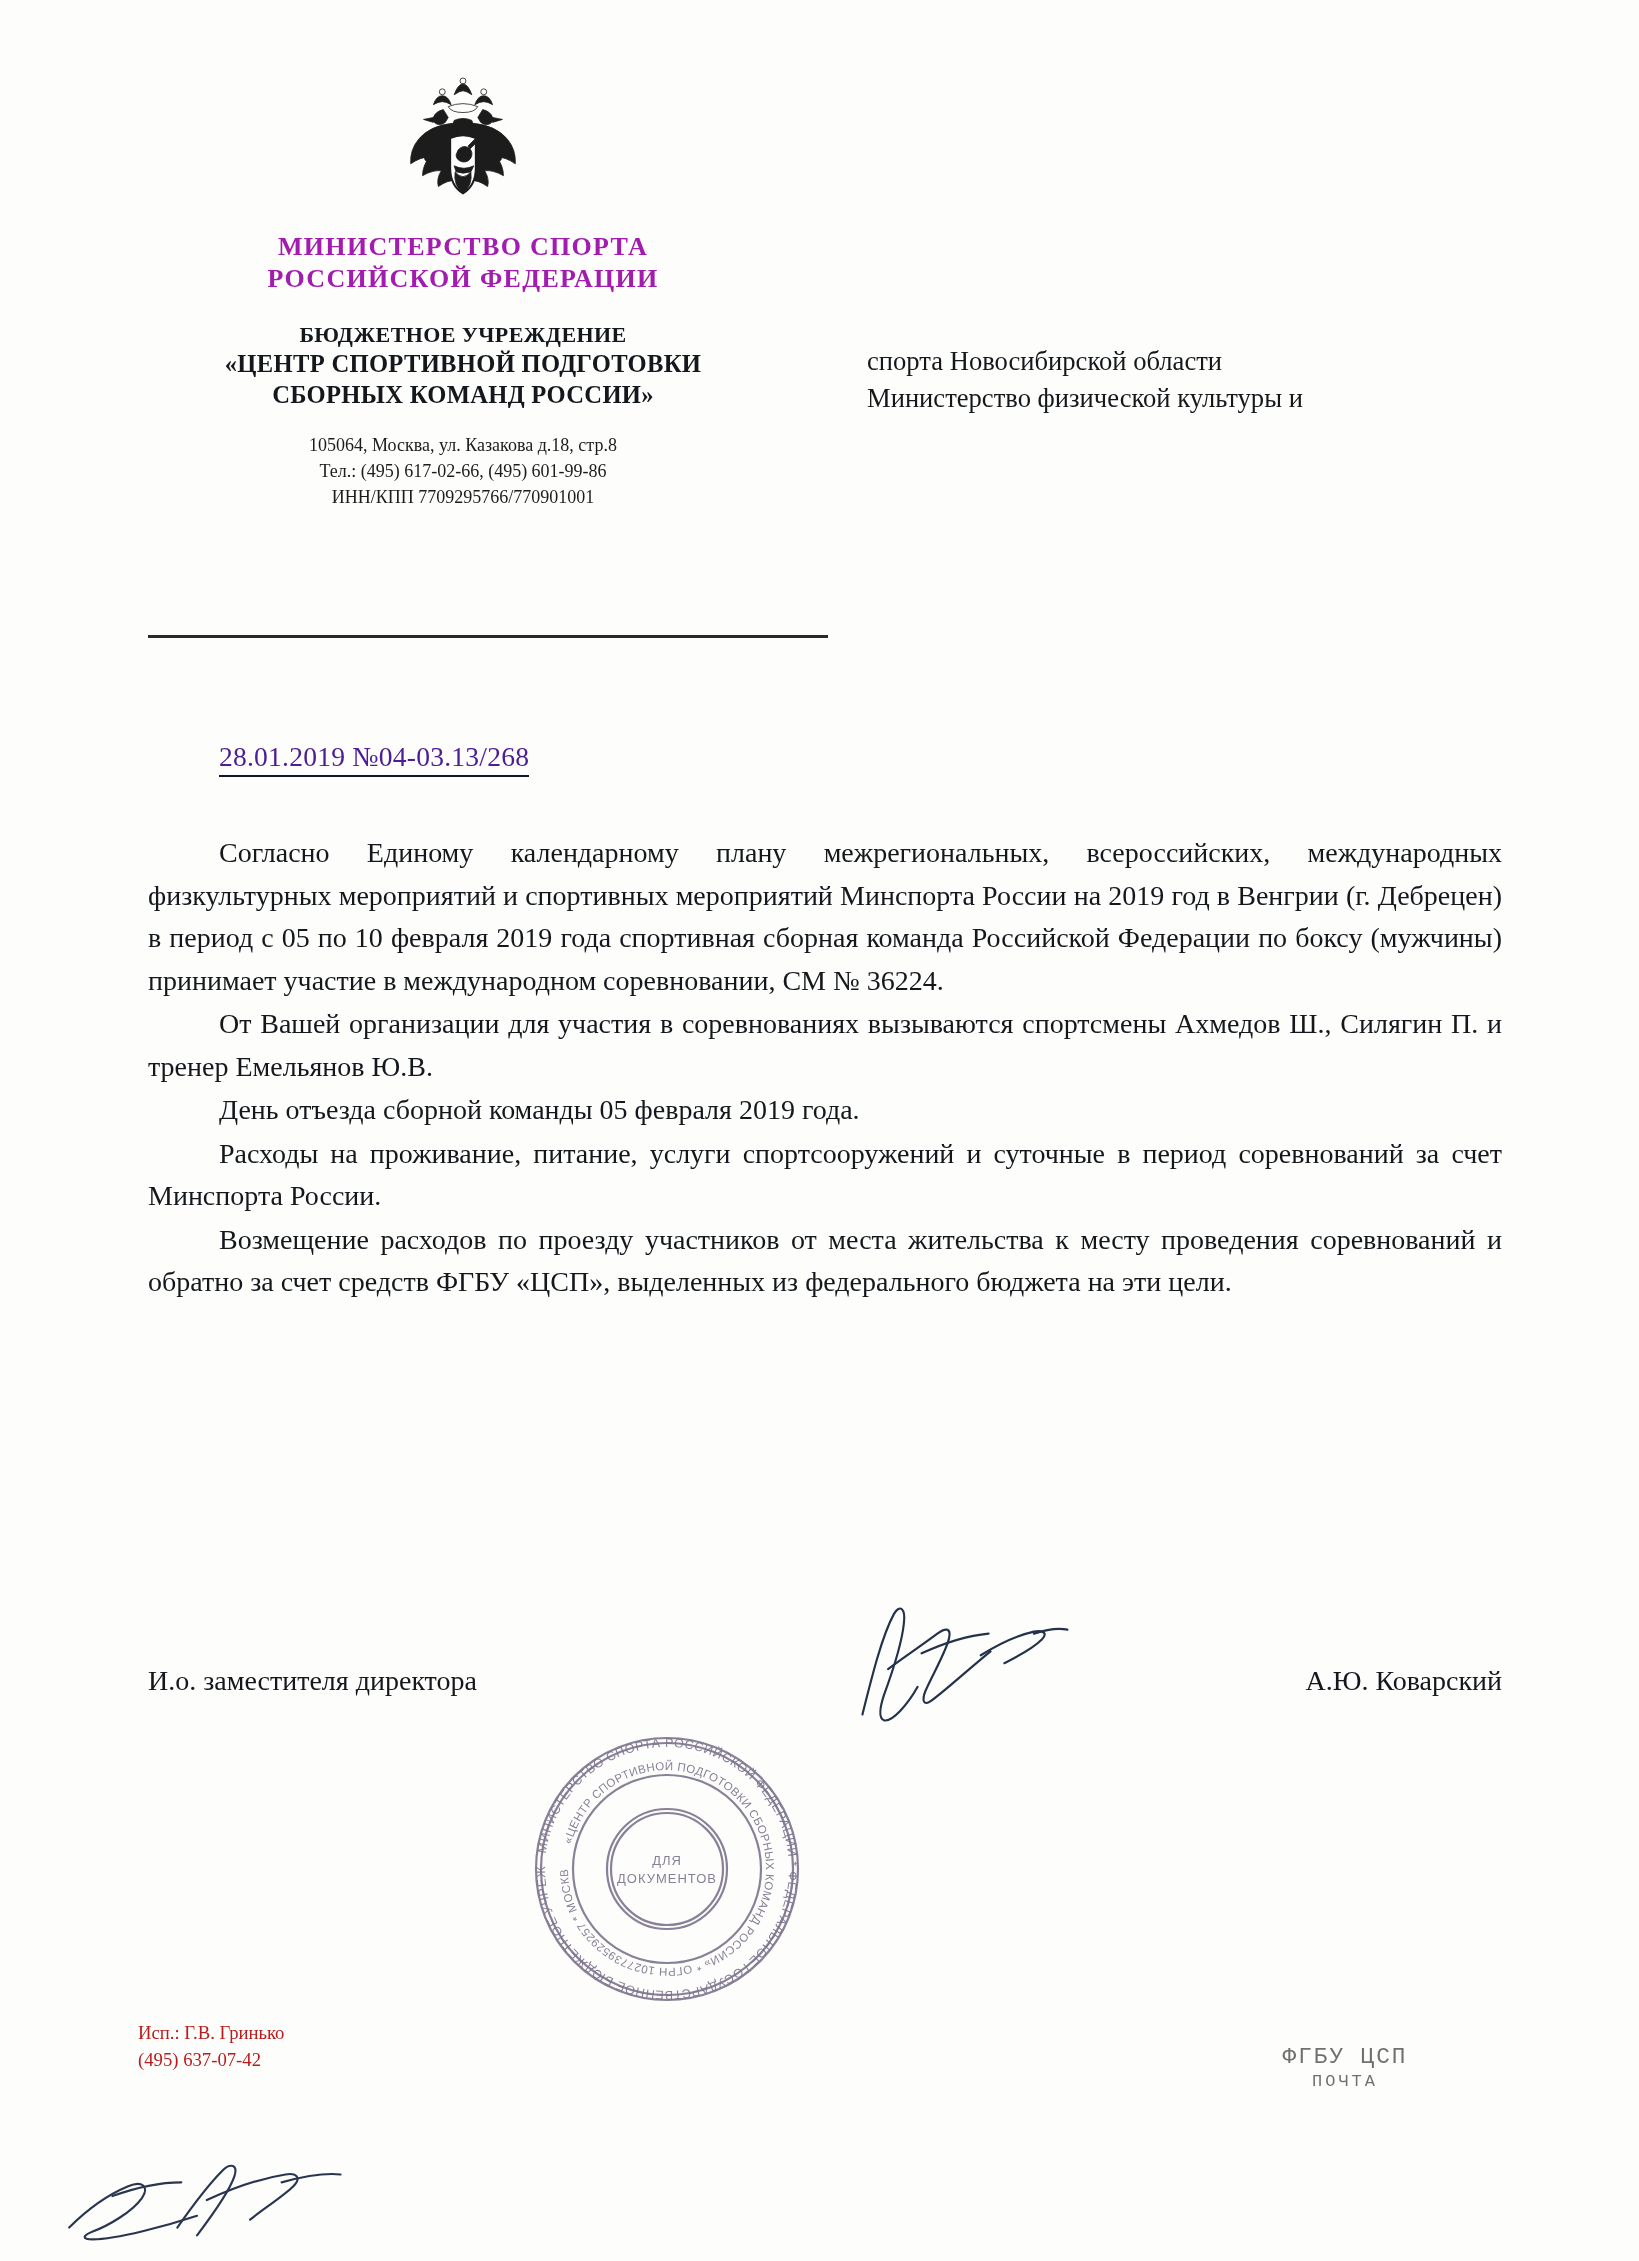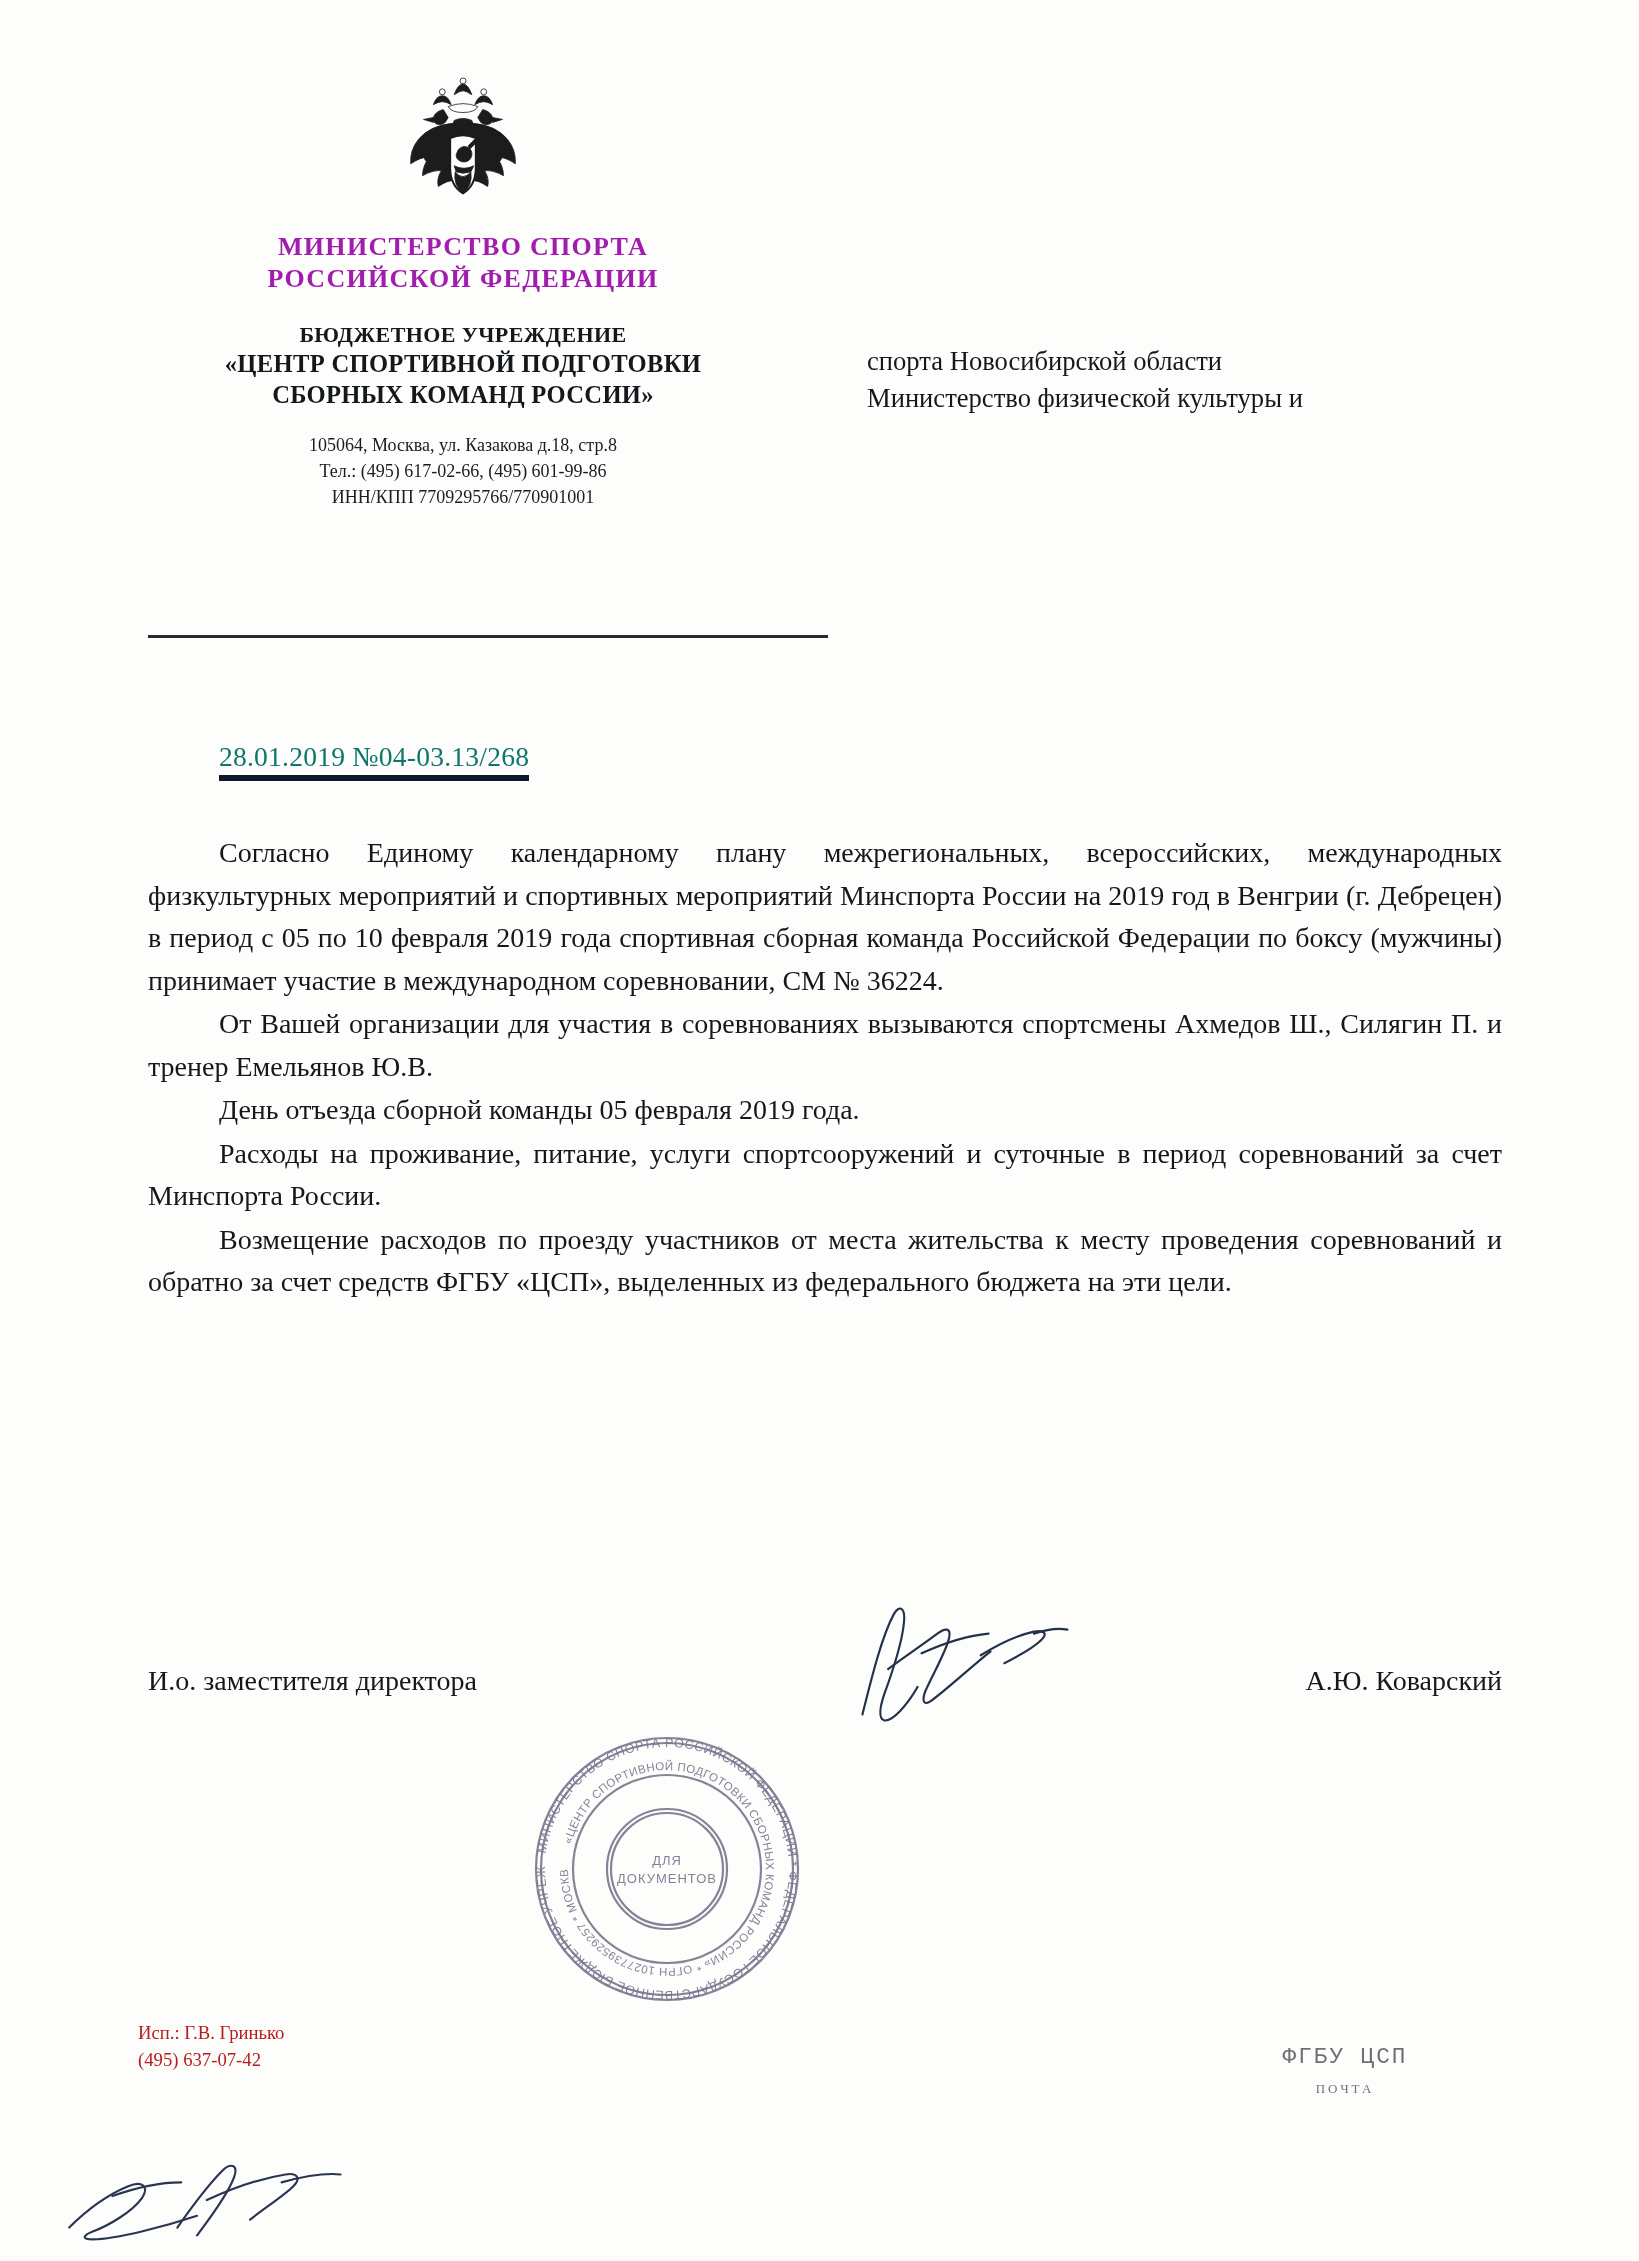--- a/index.html
+++ b/index.html
@@ -83,23 +83,23 @@
     color: #15181b;
   }
 
   
   .ref-number {
     position: absolute;
     left: 219px;
     top: 741px;
     font-size: 27.6px;
     letter-spacing: 0.2px;
-    border-bottom: 6px solid #0f172a;
+    border-bottom: 2px solid #0f172a;
     padding-bottom: 2px;
-    color: #0f766e;
+    color: #4c1d95;
   }
 
   
   .body-text {
     position: absolute;
     left: 148px;
     top: 832px;
     width: 1354px;
     font-size: 28px;
     line-height: 1.52;
@@ -160,24 +160,23 @@
     text-align: center;
     color: #3a3a3a;
     font-family: "Liberation Mono", monospace;
     opacity: 0.72;
   }
   .mail-stamp .line1 {
     font-size: 22.7px;
     letter-spacing: 2px;
   }
   .mail-stamp .line2 {
-    font-size: 13px;
+    font-size: 17px;
     letter-spacing: 3px;
-    margin-top: 11px;
-    font-family: Liberation Serif, serif;
+    margin-top: 2px;
   }
 
   
   .bottom-sigs {
     position: absolute;
     left: 59px;
     top: 2143px;
     width: 512px;
     height: 118px;
     pointer-events: none;

